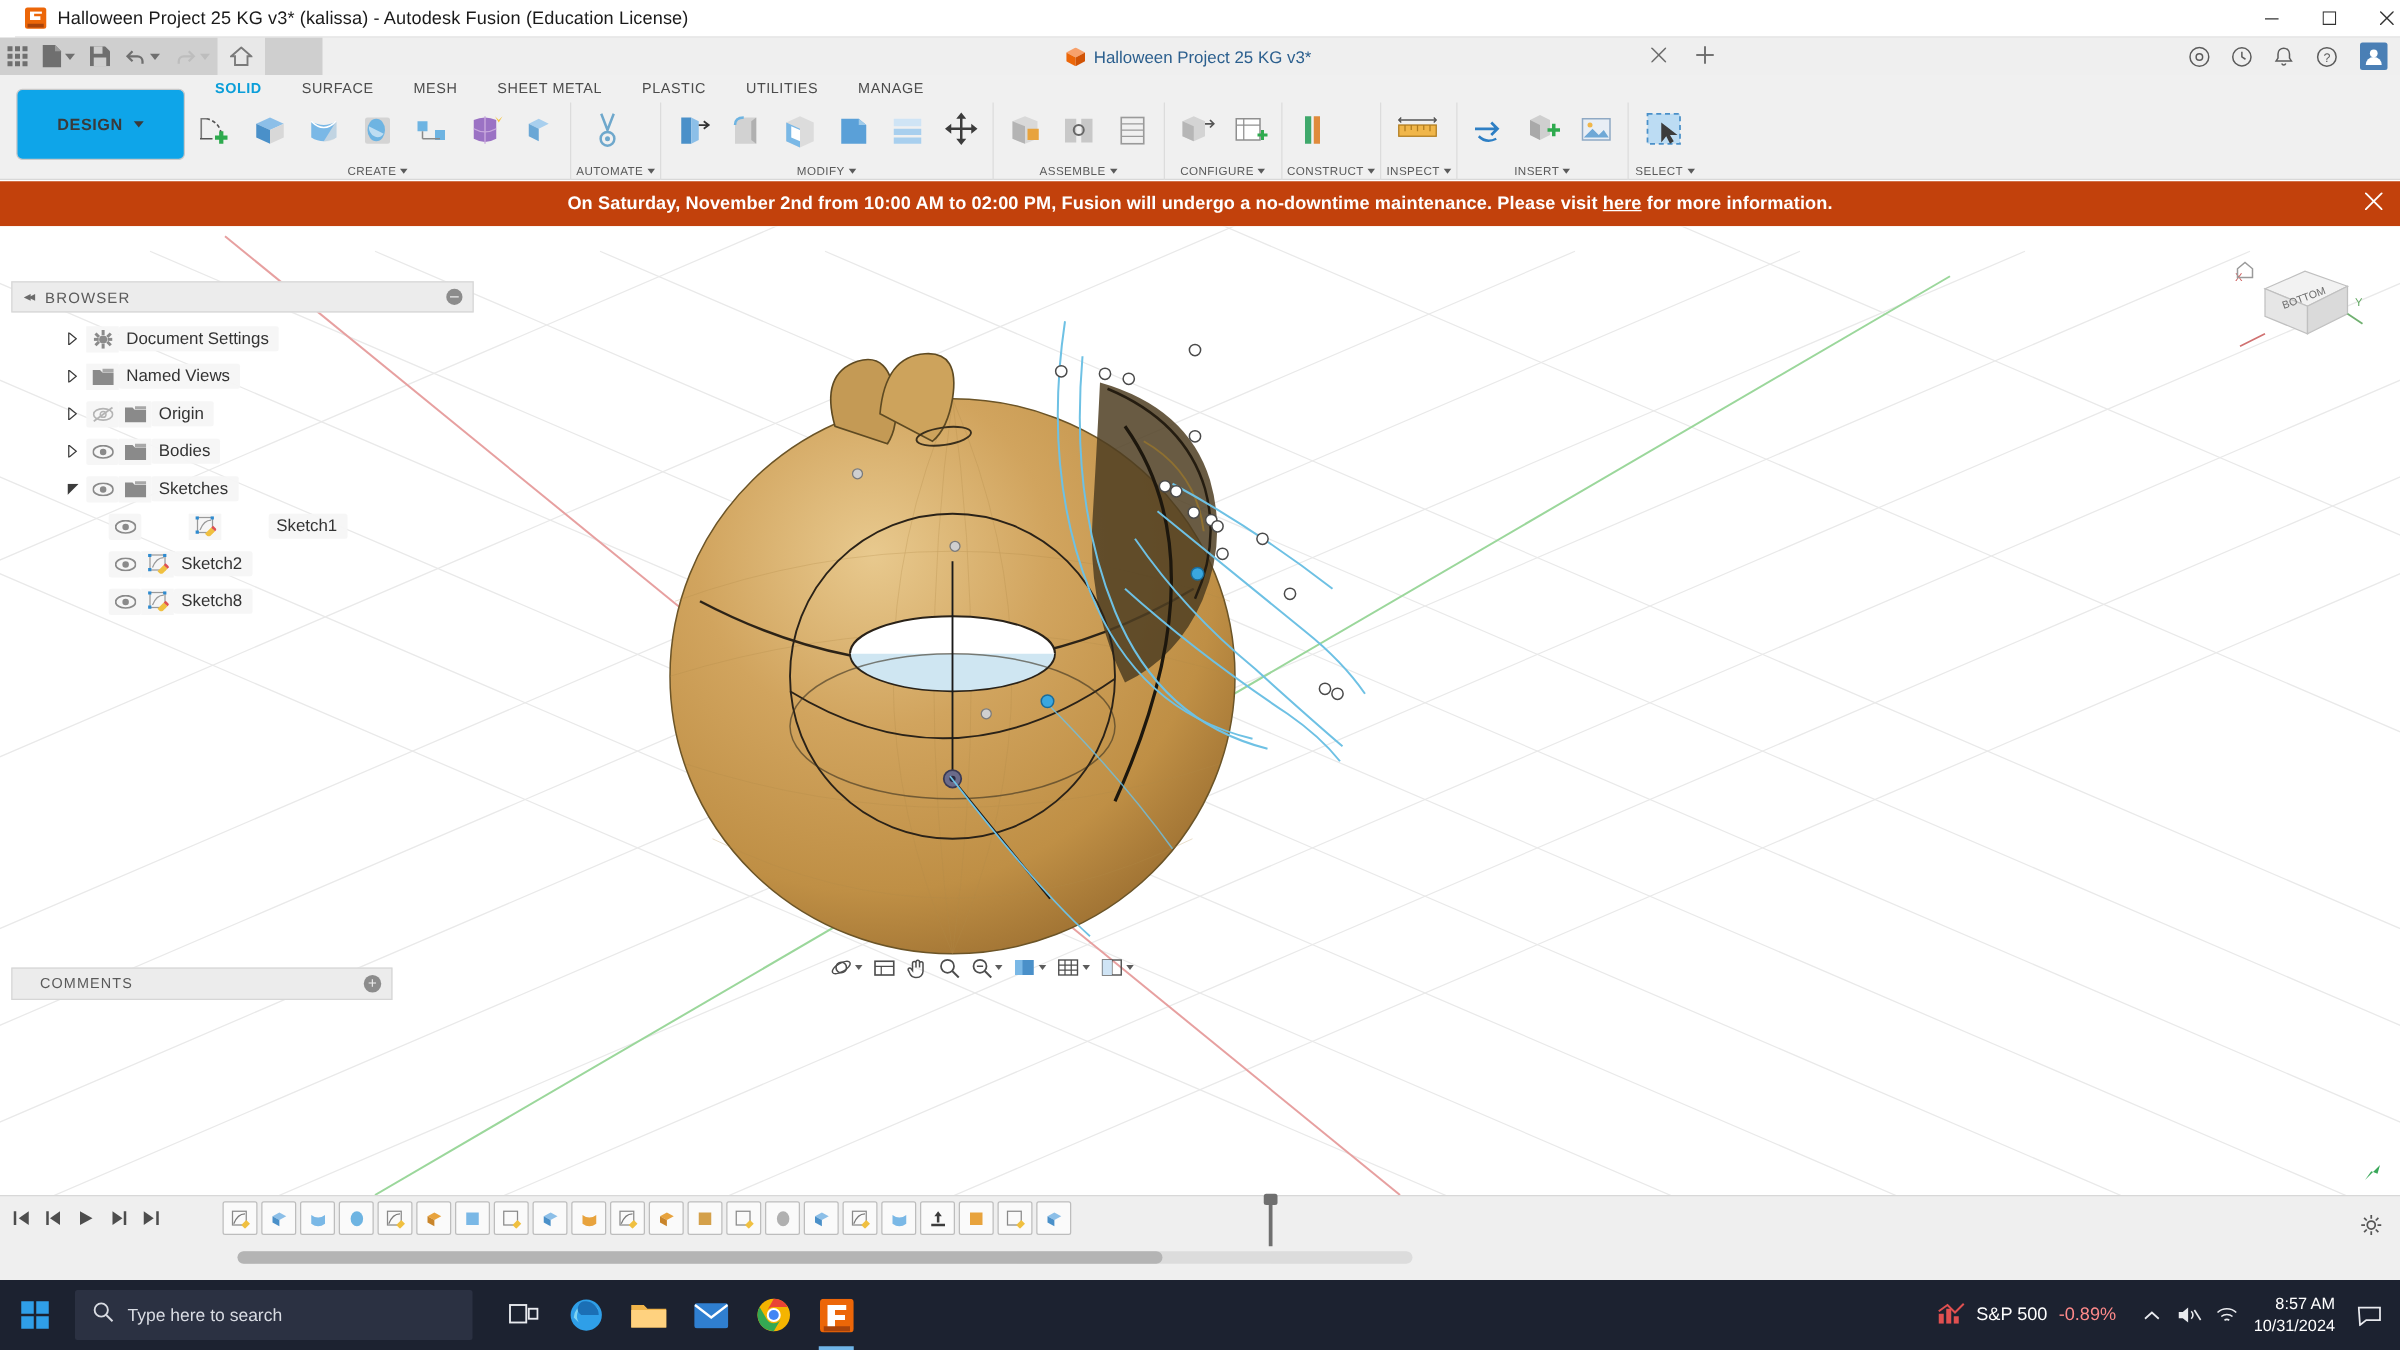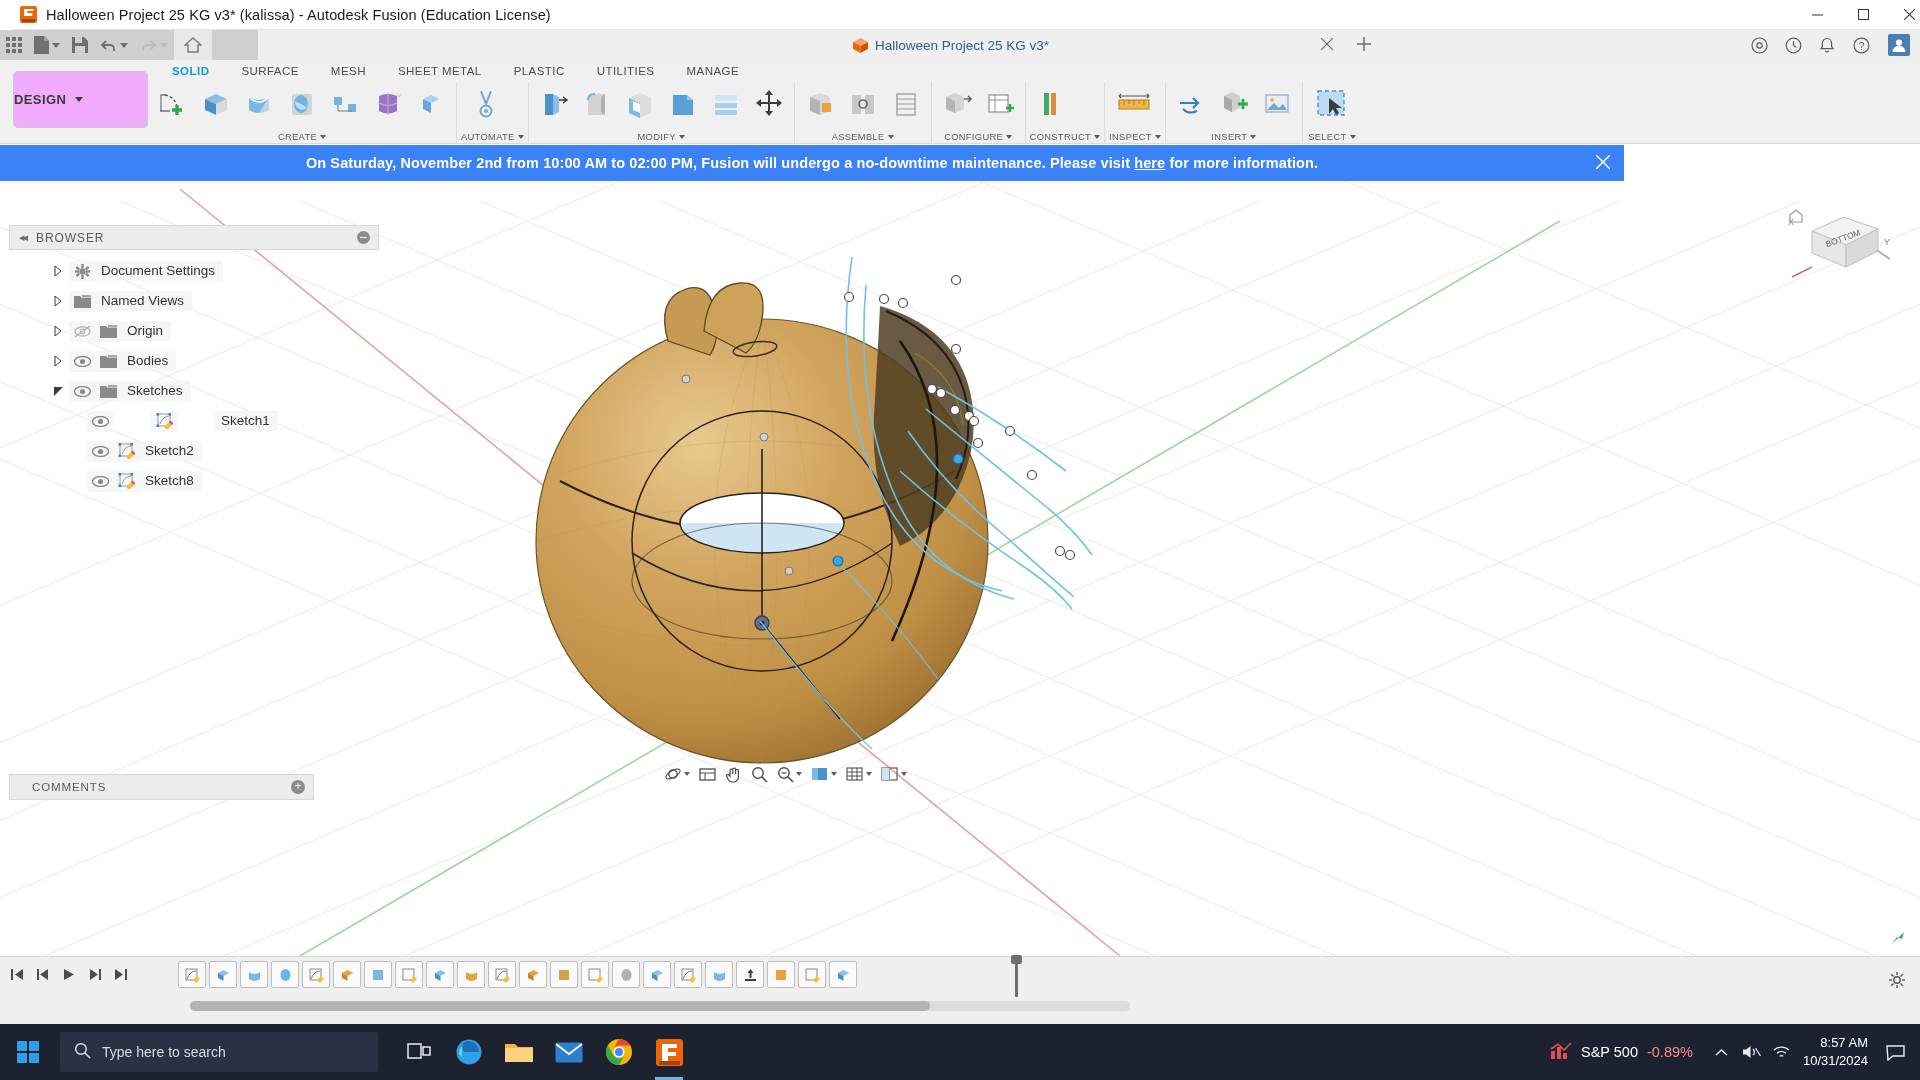--- a/index.html
+++ b/index.html
@@ -75,22 +75,22 @@
   .avatar-btn { width: 42px; height: 30px; display: flex; align-items: center; justify-content: center; }
   .avatar-sq { width: 22px; height: 22px; background: #4a7fb5; border-radius: 2px; display:flex; align-items:center; justify-content:center;}
 
   
   .ribbon {
     position: absolute; top: 60px; left: 0; width: 1920px; height: 84px;
     background: #f0f0f0; border-bottom: 1px solid #d8d8d8;
   }
   .design-box {
     position: absolute; left: 13px; top: 11px; width: 135px; height: 57px;
-    background: #f0abfc; border: 1px solid #c9c9c9; border-radius: 5px;
-    display: flex; align-items: center; gap: 6px;
+    background: #0ea5e9; border: 1px solid #c9c9c9; border-radius: 5px;
+    display: flex; align-items: center; justify-content: center; gap: 6px;
   }
   .design-label { font-size: 13px; font-weight: bold; color: #3a3a3a; letter-spacing: .4px; }
   .ribbon-tabs {
     position: absolute; left: 156px; top: 0; height: 22px; display: flex; align-items: center;
   }
   .rtab {
     font-size: 11.5px; color: #4c4c4c; letter-spacing: .45px; padding: 0 16px; height: 22px;
     display: flex; align-items: center;
   }
   .rtab.active { color: #0a9ed9; font-weight: bold; }
@@ -103,22 +103,22 @@
   .panel-icons { display: flex; align-items: center; height: 44px; gap: 1px; }
   .panel-label { font-size: 9.3px; color: #5a5a5a; text-align: center; letter-spacing: .35px;
                  height: 15px; display: flex; align-items: center; justify-content: center; gap: 3px; }
   .panel-label .c { width: 0; height: 0; border-left: 3px solid transparent; border-right: 3px solid transparent;
                     border-top: 4px solid #5a5a5a; }
   .tool { width: 42px; height: 42px; display: flex; align-items: center; justify-content: center; }
   .tool.wide { width: 50px; }
 
   
   .banner {
-    position: absolute; top: 145px; left: 0; width: 1624px; height: 36px;
-    background: #3b82f6; display: flex; align-items: center; justify-content: center;
+    position: absolute; top: 145px; left: 0; width: 1920px; height: 36px;
+    background: #c2410c; display: flex; align-items: center; justify-content: center;
   }
   .banner-text { font-size: 14.5px; font-weight: bold; color: #ffffff; letter-spacing: .1px; }
   .banner-text a { color: #ffffff; text-decoration: underline; }
   .banner-close { position: absolute; right: 14px; top: 8px; color: #fff; font-size: 19px; line-height: 19px; }
 
   
   .canvas {
     position: absolute; top: 181px; left: 0; width: 1920px; height: 775px;
     background: #ffffff; overflow: hidden;
   }

